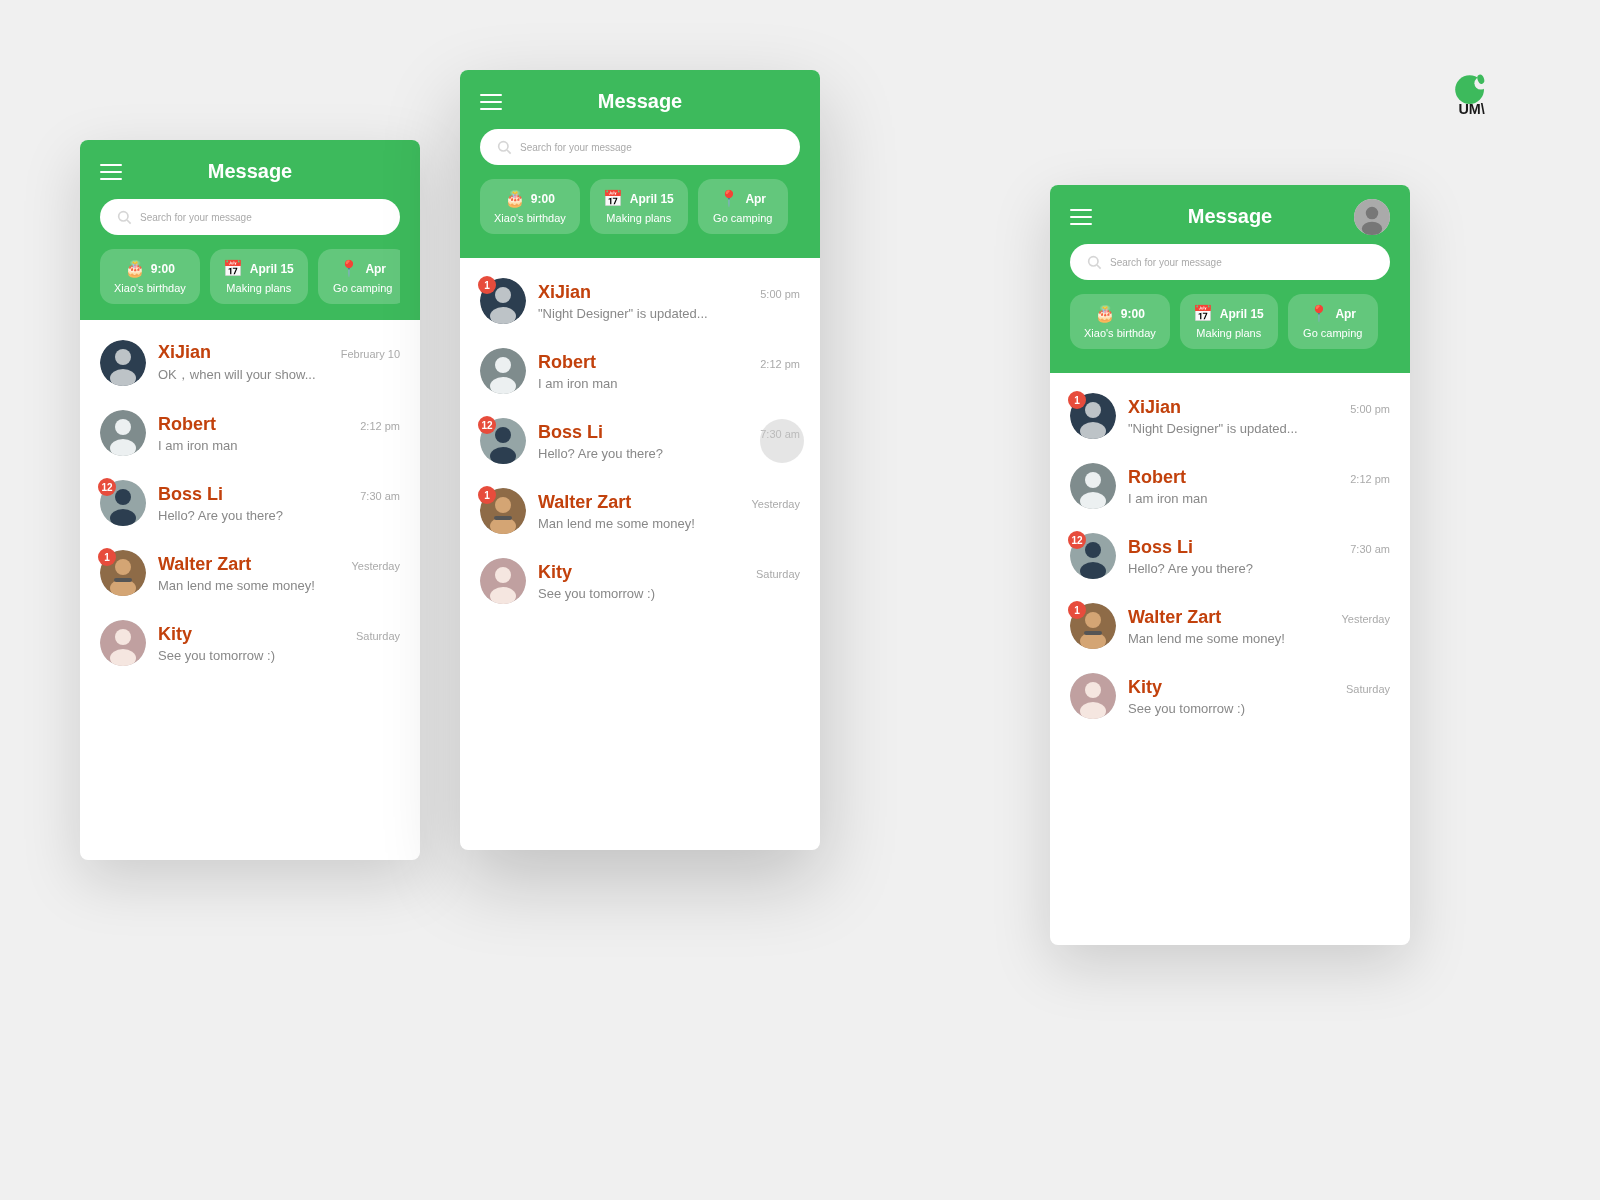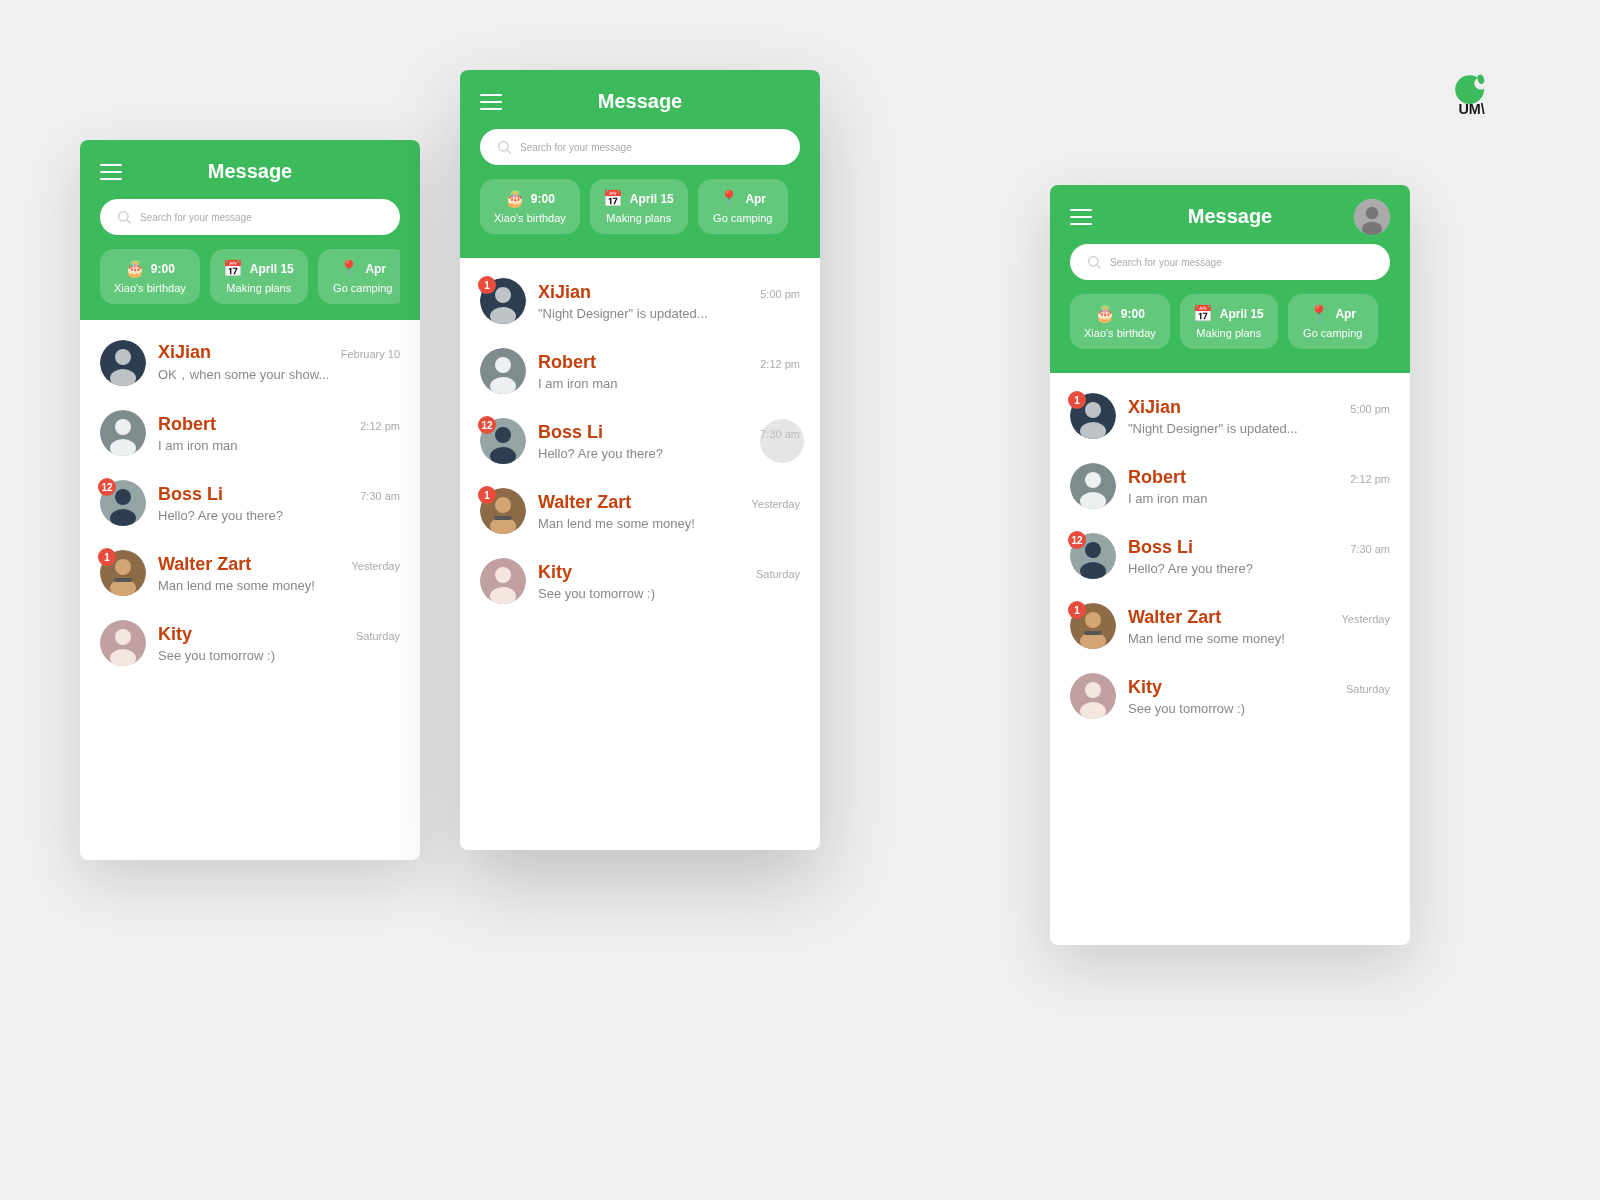--- a/index.html
+++ b/index.html
@@ -355,21 +355,21 @@
                 <circle cx="23" cy="17" r="8" fill="#bdc3c7"></circle>
                 <ellipse cx="23" cy="38" rx="13" ry="9" fill="#bdc3c7"></ellipse>
               </svg>
             </div>
           </div>
           <div class="msg-content">
             <div class="msg-name-row">
               <span class="msg-name">XiJian</span>
               <span class="msg-time">February 10</span>
             </div>
-            <div class="msg-preview">OK，when some your show...</div>
+            <div class="msg-preview">OK，when will your show...</div>
           </div>
         </div>
         <div class="msg-item">
           <div class="avatar-wrap">
             <div class="avatar">
               <svg viewBox="0 0 46 46" fill="none">
                 <circle cx="23" cy="23" r="23" fill="#7f8c8d"></circle>
                 <circle cx="23" cy="17" r="8" fill="#ecf0f1"></circle>
                 <ellipse cx="23" cy="38" rx="13" ry="9" fill="#ecf0f1"></ellipse>
               </svg>

